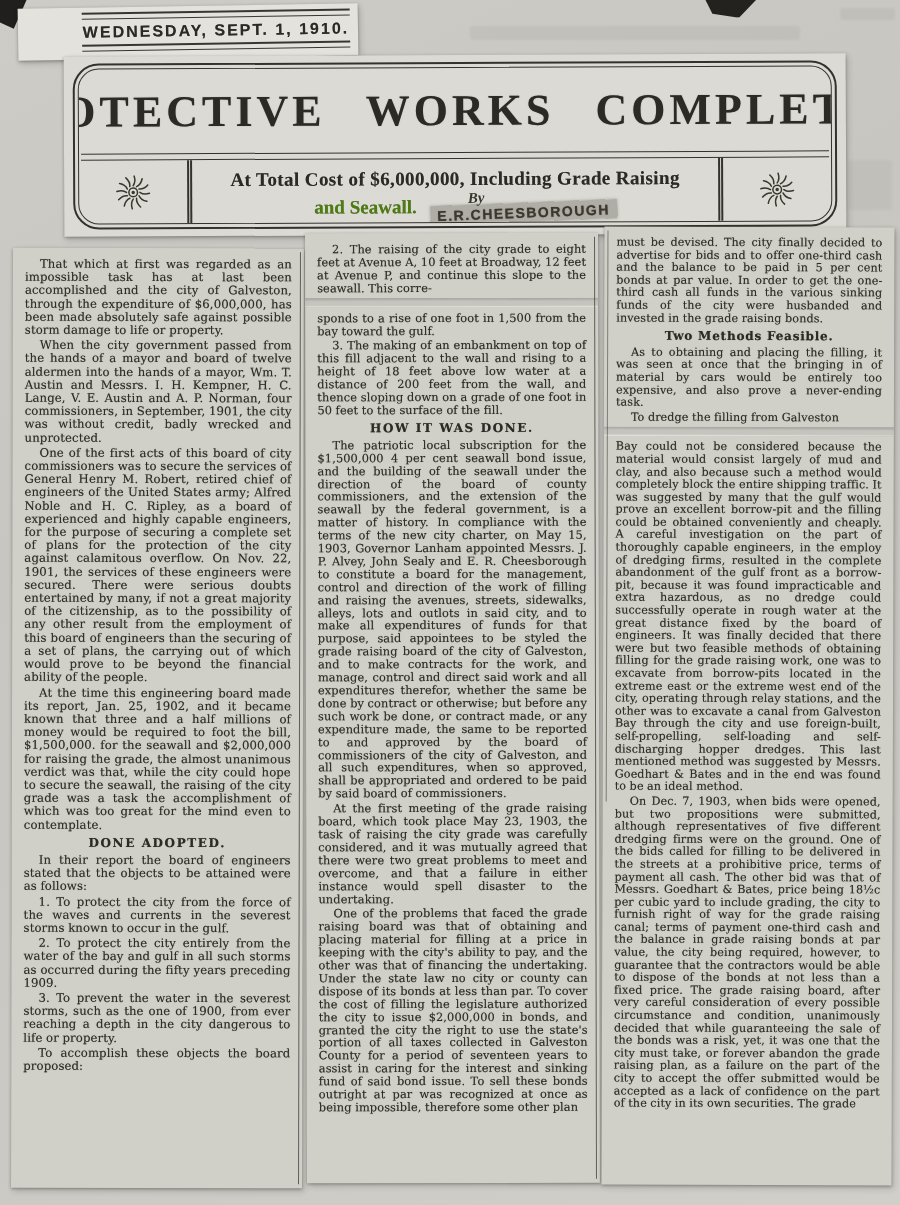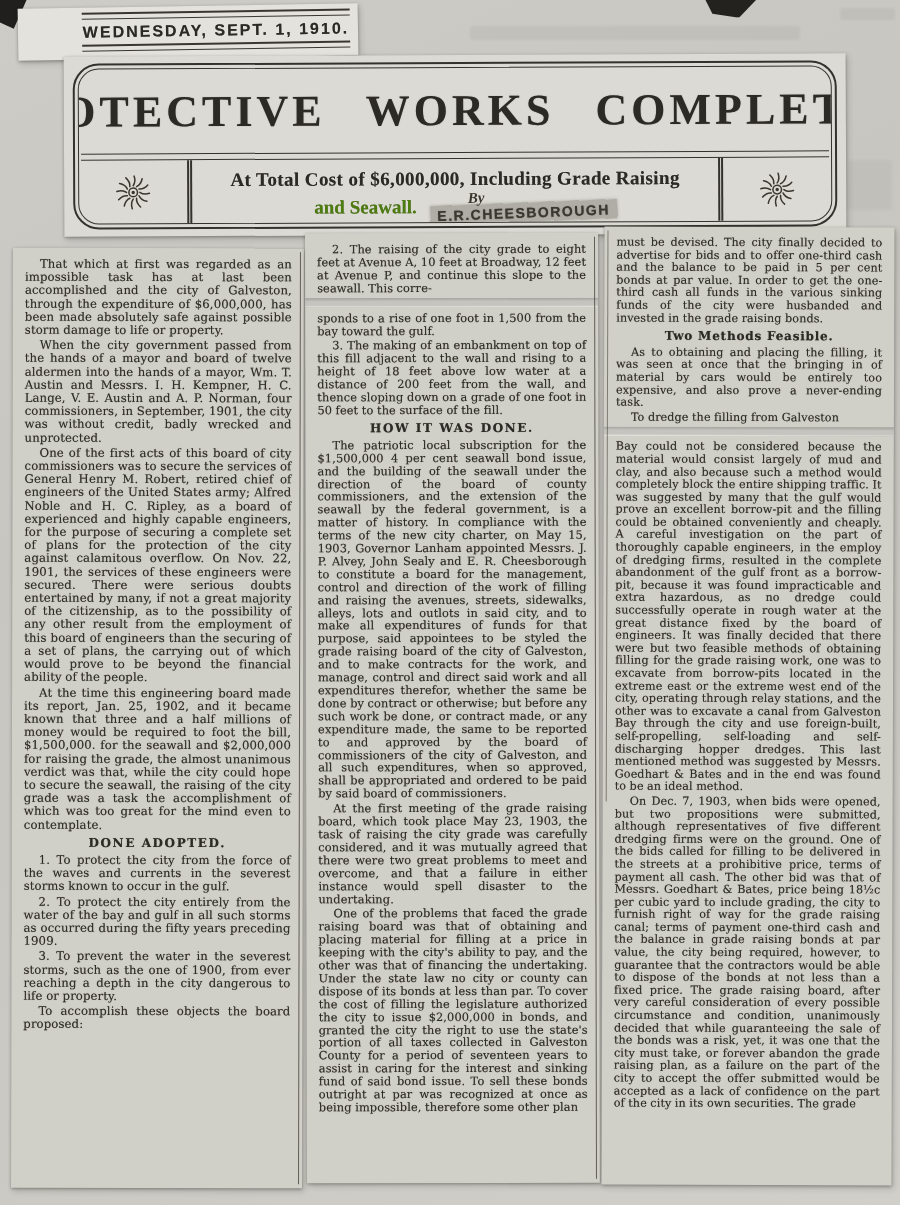--- a/index.html
+++ b/index.html
@@ -161,20 +161,21 @@
       </div>
     </div>
   </div>
 
   <section class="paper col col1">
     <p>That which at first was regarded as an impossible task has at last been accomplished and the city of Galveston, through the expenditure of $6,000,000, has been made absolutely safe against possible storm damage to life or property.</p>
     <p>When the city government passed from the hands of a mayor and board of twelve aldermen into the hands of a mayor, Wm. T. Austin and Messrs. I. H. Kempner, H. C. Lange, V. E. Austin and A. P. Norman, four commissioners, in September, 1901, the city was without credit, badly wrecked and unprotected.</p>
     <p>One of the first acts of this board of city commissioners was to secure the services of General Henry M. Robert, retired chief of engineers of the United States army; Alfred Noble and H. C. Ripley, as a board of experienced and highly capable engineers, for the purpose of securing a complete set of plans for the protection of the city against calamitous overflow. On Nov. 22, 1901, the services of these engineers were secured. There were serious doubts entertained by many, if not a great majority of the citizenship, as to the possibility of any other result from the employment of this board of engineers than the securing of a set of plans, the carrying out of which would prove to be beyond the financial ability of the people.</p>
     <p>At the time this engineering board made its report, Jan. 25, 1902, and it became known that three and a half millions of money would be required to foot the bill, $1,500,000. for the seawall and $2,000,000 for raising the grade, the almost unanimous verdict was that, while the city could hope to secure the seawall, the raising of the city grade was a task the accomplishment of which was too great for the mind even to contemplate.</p>
     <h3 class="colhead">DONE ADOPTED.</h3>
+    <p>In their report the board of engineers stated that the objects to be attained were as follows:</p>
     <p>1. To protect the city from the force of the waves and currents in the severest storms known to occur in the gulf.</p>
     <p>2. To protect the city entirely from the water of the bay and gulf in all such storms as occurred during the fifty years preceding 1909.</p>
     <p>3. To prevent the water in the severest storms, such as the one of 1900, from ever reaching a depth in the city dangerous to life or property.</p>
     <p>To accomplish these objects the board proposed:</p>
   </section>
 
   <section class="paper col col2">
     <p>2. The raising of the city grade to eight feet at Avenue A, 10 feet at Broadway, 12 feet at Avenue P, and continue this slope to the seawall. This corre-</p>
     <div class="seam"></div>
     <p class="noindent">sponds to a rise of one foot in 1,500 from the bay toward the gulf.</p>

